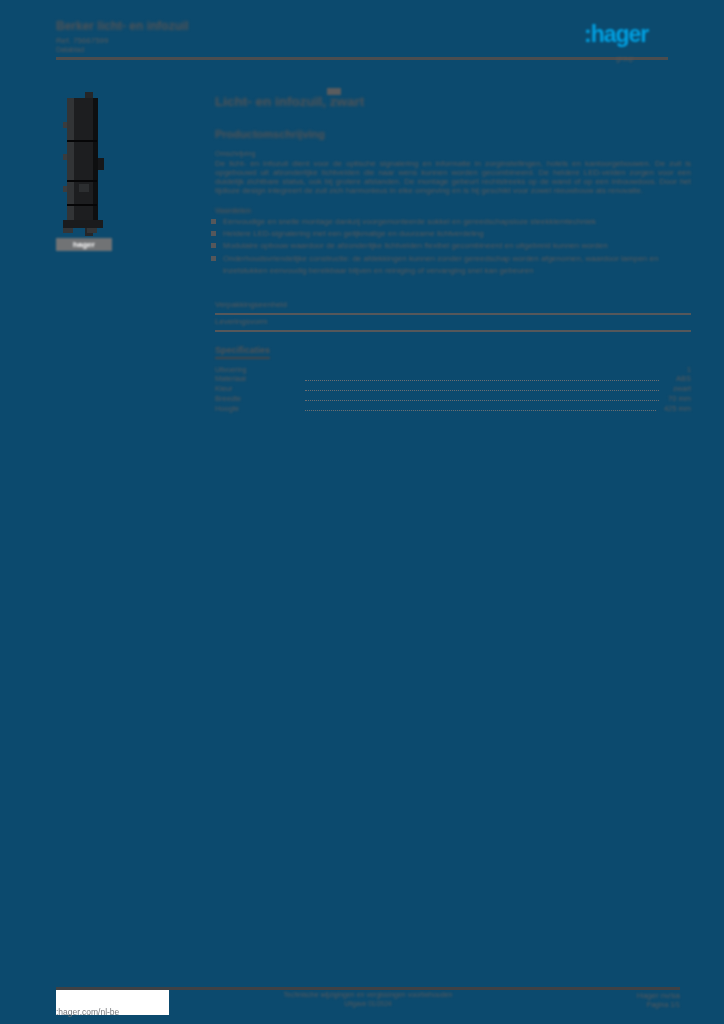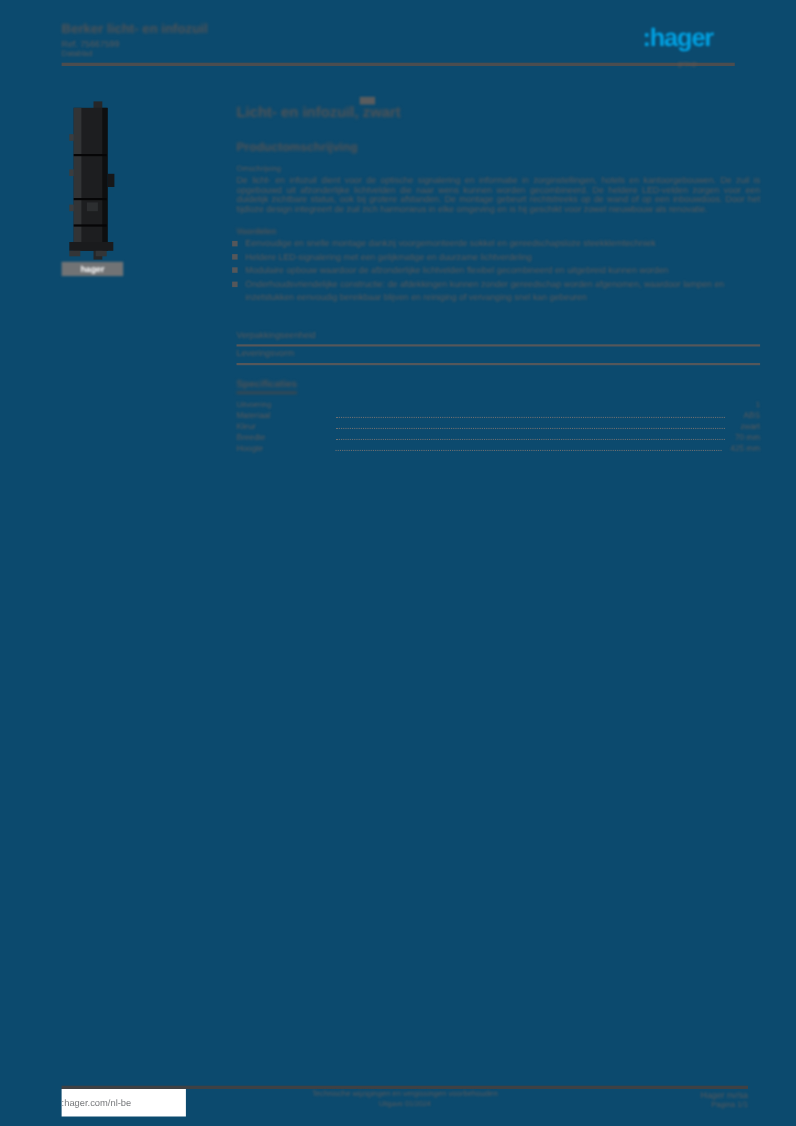--- a/index.html
+++ b/index.html
@@ -45,21 +45,21 @@
   .spec-title{display:inline-block;font-size:9px;font-weight:bold;color:#515356;
               filter:blur(1.3px);border-bottom:2px solid #45474a;padding-bottom:2px;}
   .spec-head{display:flex;justify-content:space-between;margin-top:7px;font-size:7px;}
   .spec-row{display:flex;align-items:flex-end;height:10px;font-size:7.5px;}
   .spec-label{width:80px;white-space:nowrap;}
   .leader{flex:1;border-bottom:1px dotted #6d6f72;margin:0 8px 2px 10px;height:1px;}
   .spec-val{min-width:24px;text-align:right;}
   
   .f-rule{left:56px;top:987px;width:624px;height:3px;background:#3f4144;}
   .f-site{left:56px;top:990px;width:113px;height:25px;background:#ffffff;}
-  .f-site span{display:inline-block;padding-top:7px;font-size:8.5px;color:#77797c;}
+  .f-site span{display:inline-block;padding-top:17px;font-size:8.5px;color:#77797c;}
   .f-center{left:56px;top:991px;width:624px;text-align:center;font-size:7px;}
   .f-center .l2{font-size:6.5px;margin-top:2px;}
   .f-right{right:44px;top:991px;text-align:right;font-size:8px;}
   .f-right .l2{font-size:7px;margin-top:1px;}
   .accent-dot{left:327px;top:88px;width:14px;height:7px;background:#5a5c5e;filter:blur(1.2px);}
 </style>
 </head>
 <body>
 
 <div id="page">

